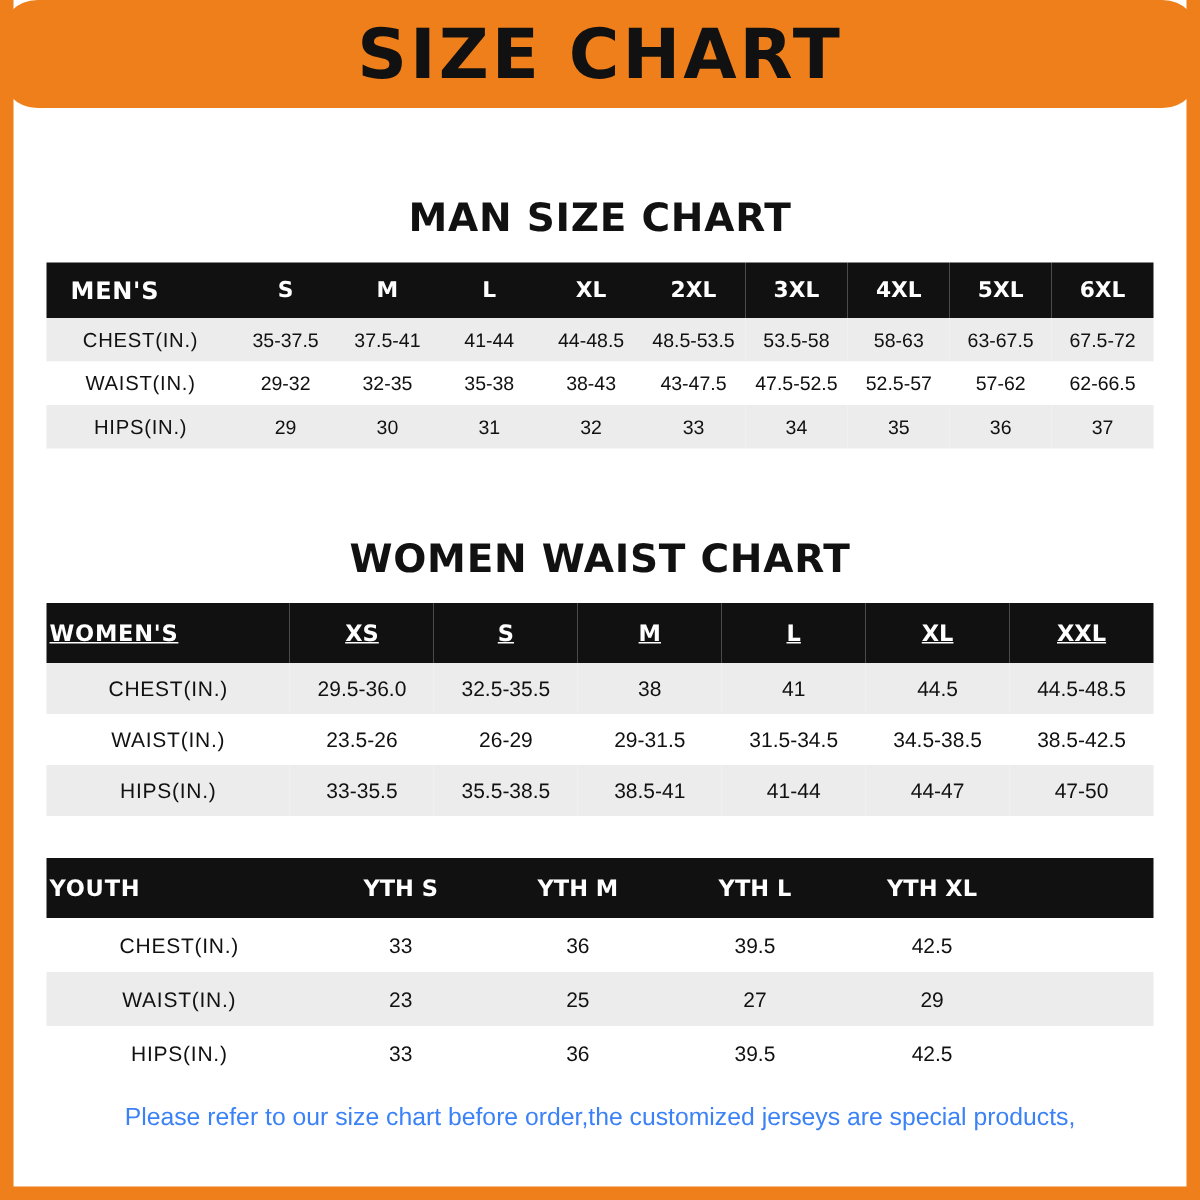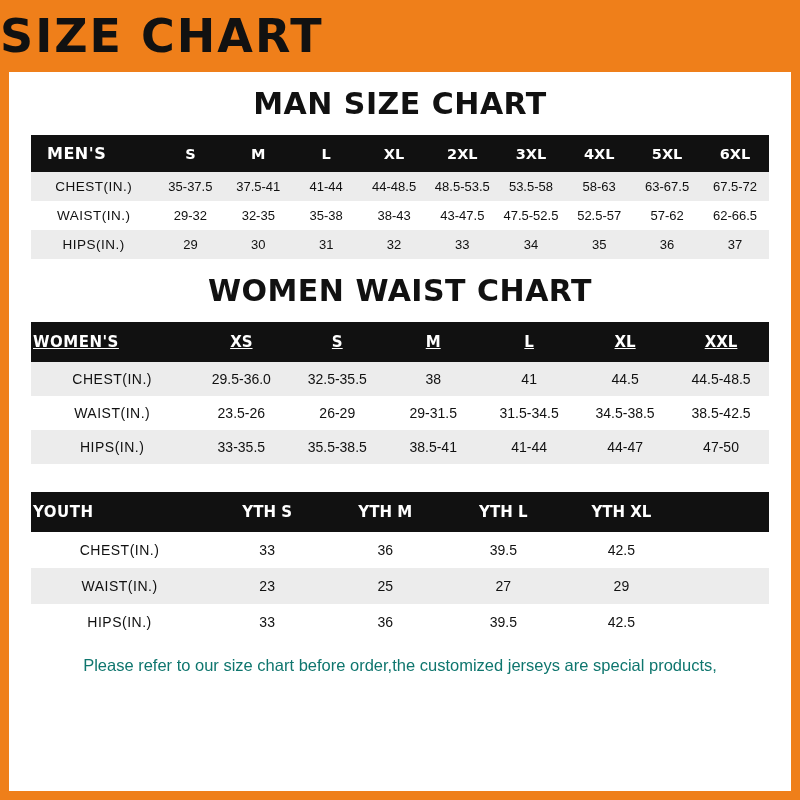--- a/index.html
+++ b/index.html
@@ -18,39 +18,41 @@
     border-right: 9px solid #ef7f1a;
     border-bottom: 9px solid #ef7f1a;
     background: #ffffff;
     position: relative;
   }
   .banner {
     background: #ef7f1a;
     height: 72px;
     display: flex;
     align-items: center;
-    justify-content: flex-start;
+    justify-content: center;
     margin-left: -9px;
     margin-right: -9px;
+    border-radius: 25px;
   }
   .banner-title {
     font-family: "DejaVu Sans", sans-serif;
     font-weight: bold;
     font-size: 46px;
     letter-spacing: 2px;
     color: #111111;
     line-height: 1;
   }
   .section-title {
     text-align: center;
     font-family: "DejaVu Sans", sans-serif;
     font-weight: bold;
-    font-size: 30px;
+    font-size: 26px;
     color: #111111;
     letter-spacing: 0.5px;
+    margin-top: 45px;
   }
   .tbl-wrap { padding: 0 22px; }
   table {
     width: 100%;
     border-collapse: collapse;
     table-layout: fixed;
   }
   thead th {
     background: #111111;
     color: #ffffff;
@@ -83,21 +85,21 @@
 
   
   .women thead th { font-size: 15px; padding: 11px 2px; text-decoration: underline; }
   .women tbody td { font-size: 14px; padding: 9px 2px; }
   .youth thead th { font-size: 15px; padding: 11px 2px; }
   .youth tbody td { font-size: 14px; padding: 10px 2px; }
 
   .gap-a { height: 14px; }
   .note {
     padding: 14px 20px 0 20px;
-    color: #0f766e;
+    color: #3b82f6;
     font-size: 16.5px;
     line-height: 1.45;
     text-align: center;
     font-family: "Liberation Sans", sans-serif;
   }
 </style>
 </head>
 <body>
 
 <div class="page">

